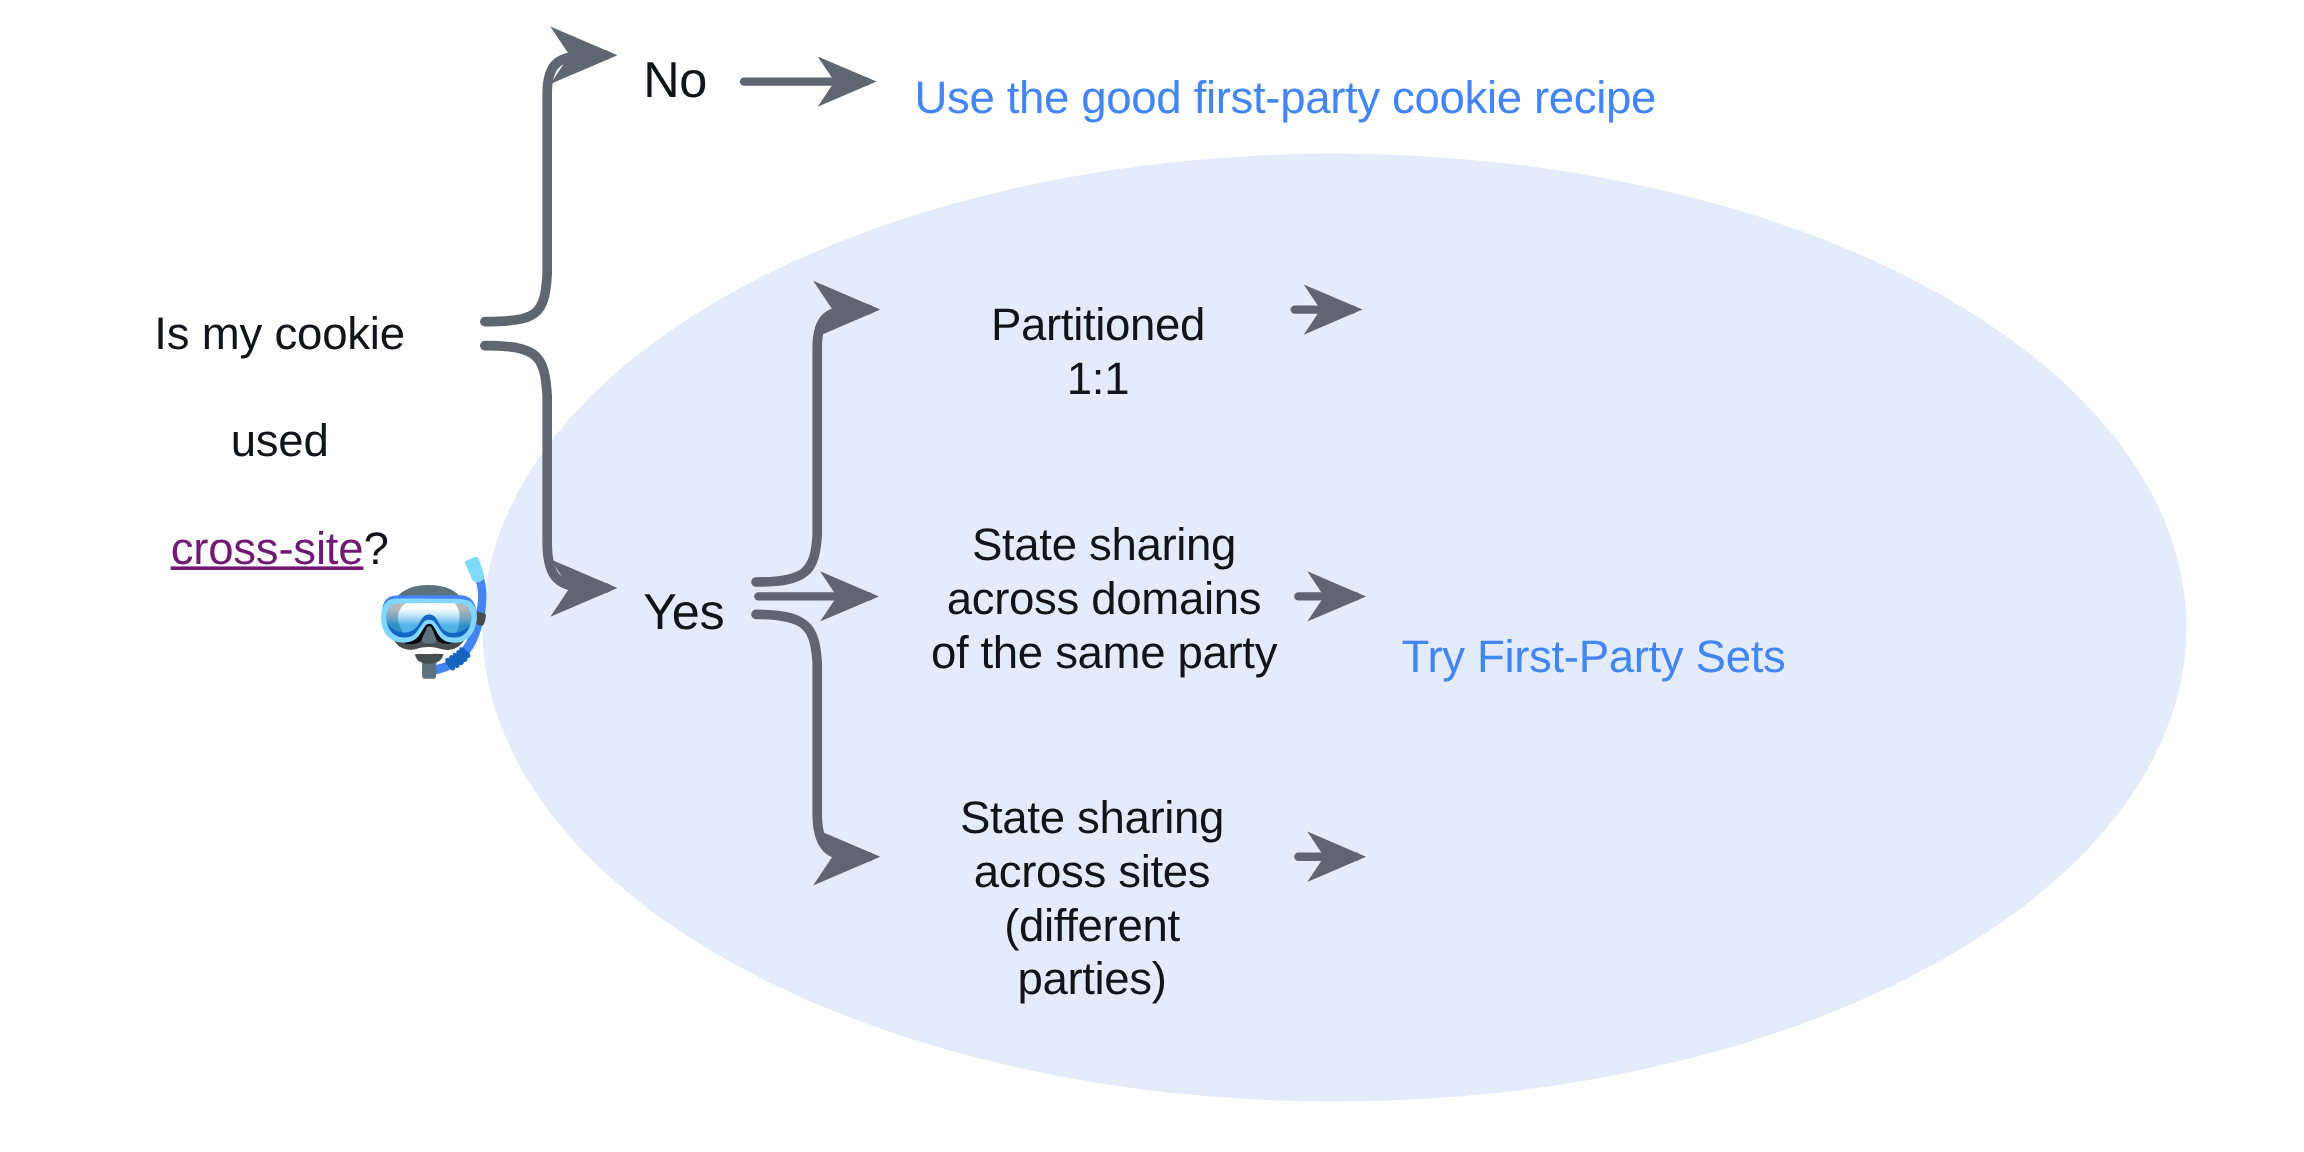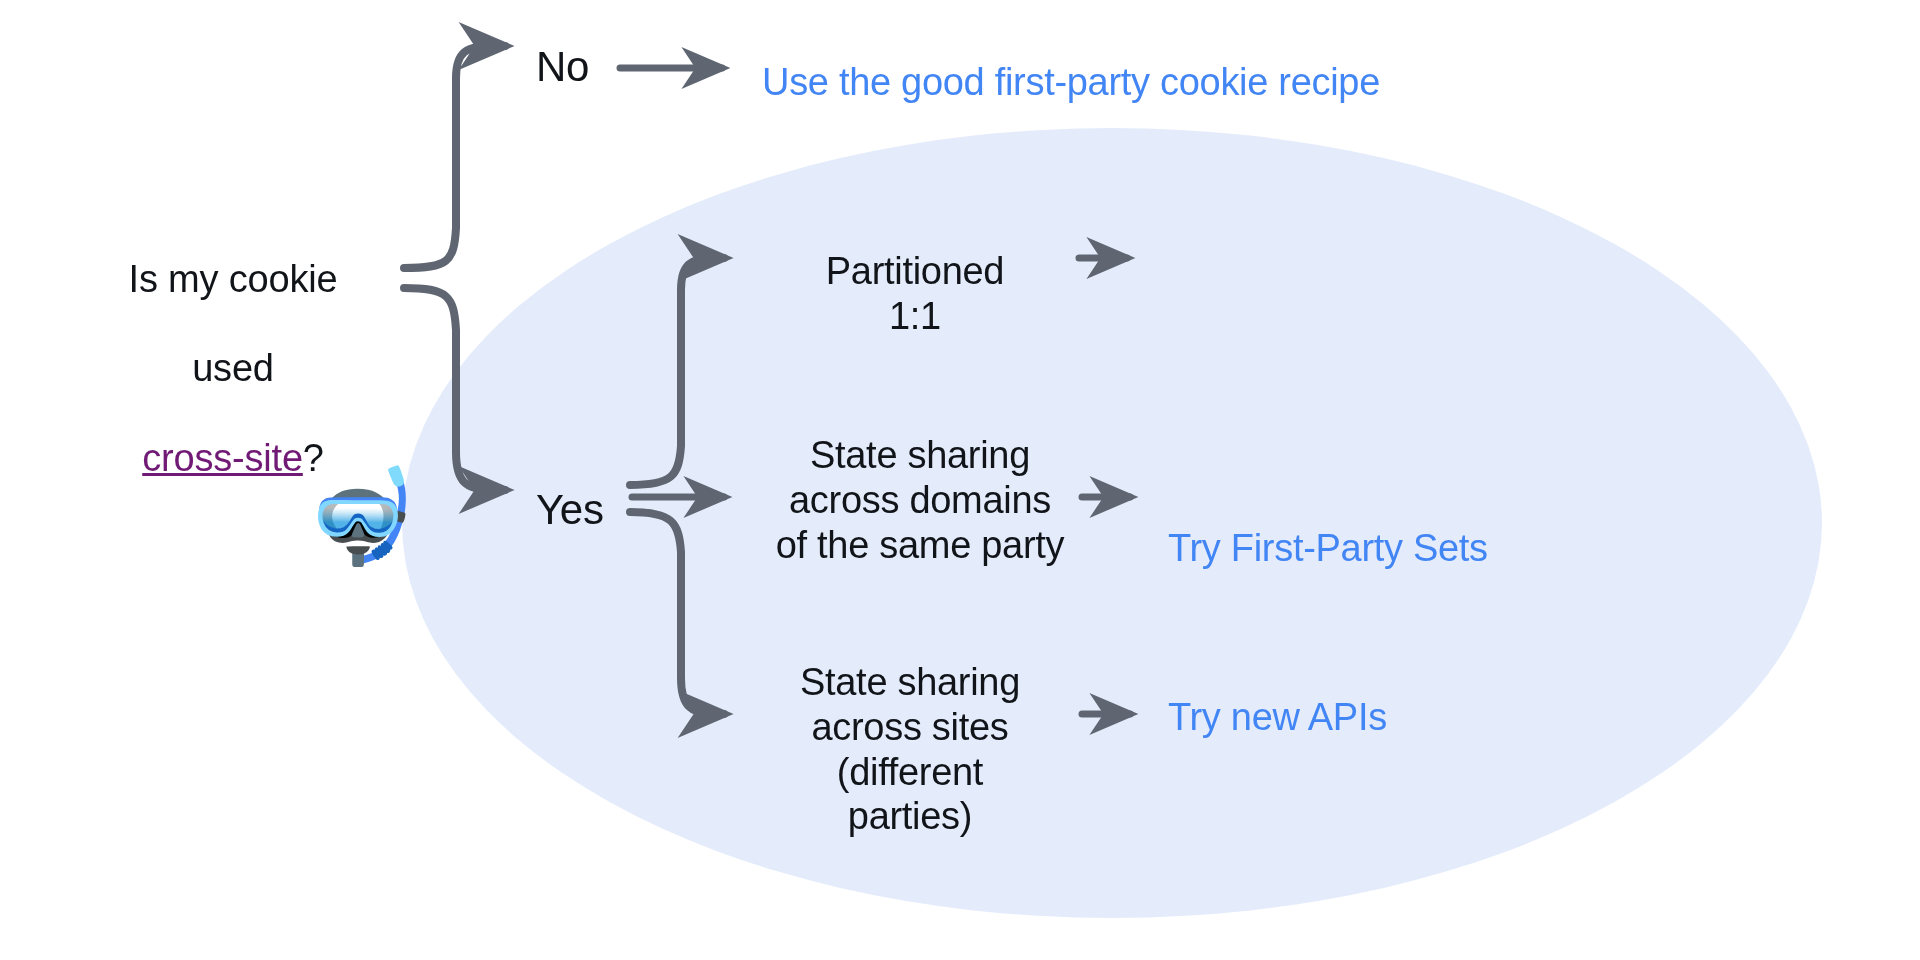--- a/index.html
+++ b/index.html
@@ -135,15 +135,14 @@
 across domains
 of the same party</div>
 
   <div class="node outcome-label" style="left:1168px; top:478px;margin-top:48px;">Try First-Party Sets</div>
 
   <div class="node cond-label" style="left:760px; top:660px; width:300px;">State sharing
 across sites
 (different
 parties)</div>
 
-  <div class="node outcome-label" style="left:1168px; top:695px;">Try new APIs</div>
 
 </div>
 
 </body></html>

